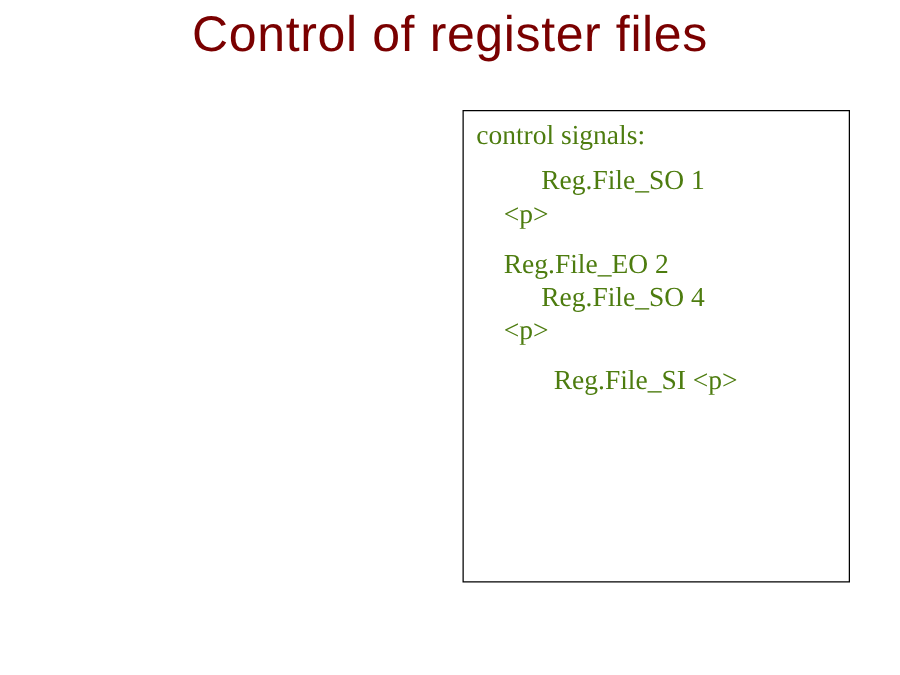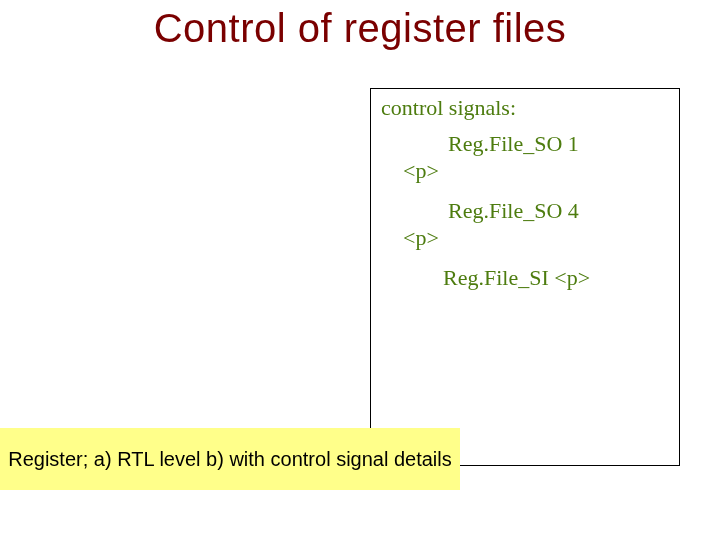--- a/index.html
+++ b/index.html
@@ -41,21 +41,21 @@
     line-height: 1.2;
     color: #4d7c0f;
   }
   .signals-box .heading {
     margin: 0 0 10px 0;
   }
   .sig-group {
     margin: 0 0 14px 22px;
   }
   .sig-group .l2 {
-    margin-left: 45px;
+    margin-left: 30px;
   }
   .sig-single {
     margin: 0 0 28px 22px;
   }
   .sig-right {
     margin: 0 0 16px 62px;
   }
   .caption-box {
     position: absolute;
     top: 428px;
@@ -84,25 +84,23 @@
 
   <div class="signals-box">
     <div class="heading">control signals:</div>
 
     <div class="sig-group">
       <div class="l2">Reg.File_SO 1</div>
       <div>&lt;p&gt;</div>
     </div>
 
     <div class="sig-group">
+      <div>Reg.File_EO 2</div>
       <div class="l2">Reg.File_SO 4</div>
       <div>&lt;p&gt;</div>
     </div>
 
 
     <div class="sig-right">Reg.File_SI &lt;p&gt;</div>
   </div>
 
-  <div class="caption-box">
-    <span>Register; a) RTL level b) with control signal details</span>
-  </div>
 
 </div>
 
 </body></html>

